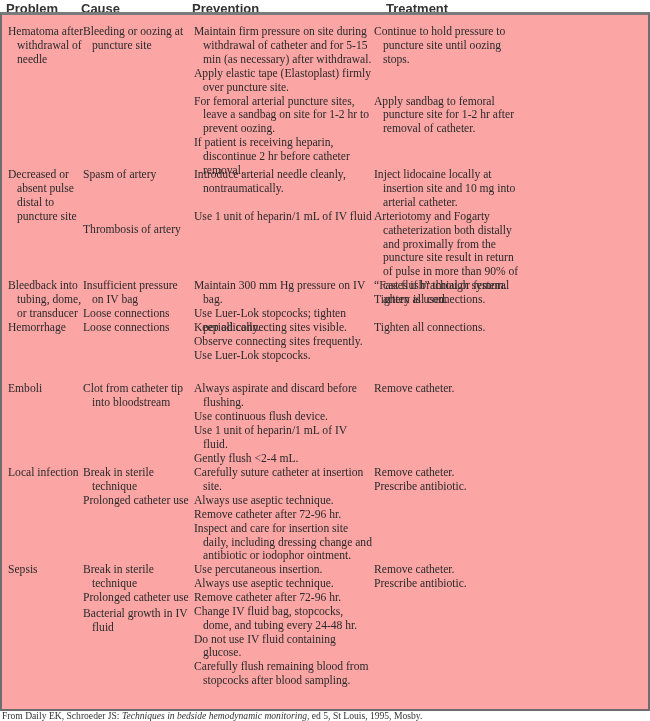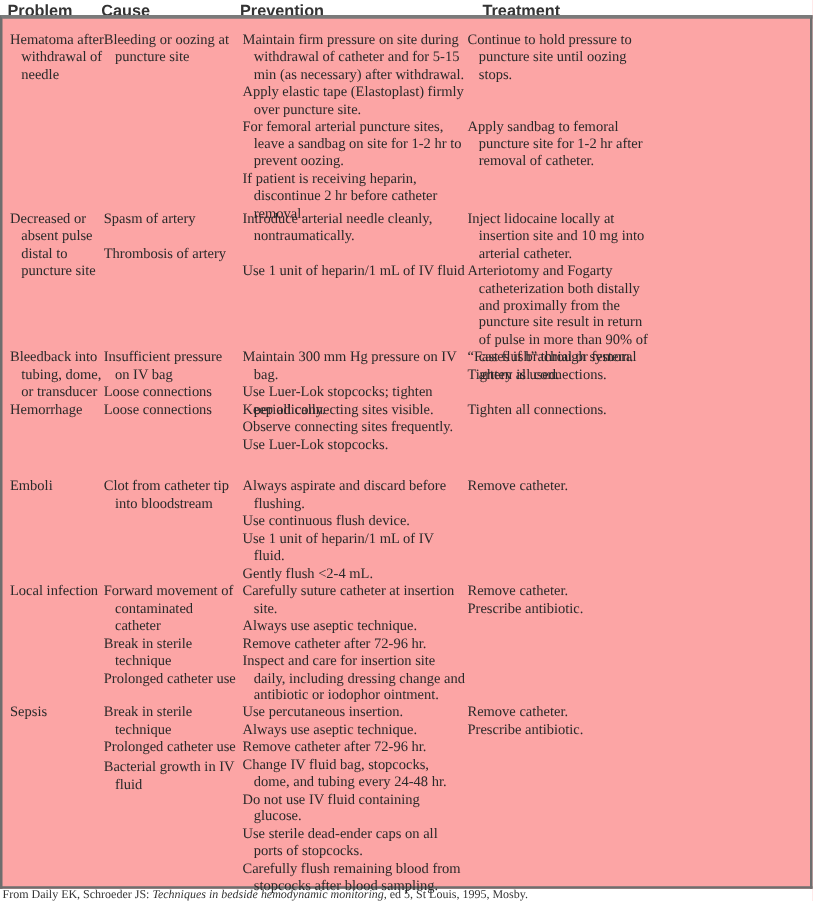--- a/index.html
+++ b/index.html
@@ -43,21 +43,21 @@
     <div class="cell c3">
       <div class="item">Continue to hold pressure to puncture site until oozing stops.</div>
       <div class="item" style="margin-top:27.8px">Apply sandbag to femoral puncture site for 1-2 hr after removal of catheter.</div>
     </div>
   </div>
 
   <div class="row" style="top:153px">
     <div class="cell c0 item">Decreased or absent pulse distal to puncture site</div>
     <div class="cell c1">
       <div class="item">Spasm of artery</div>
-      <div class="item" style="margin-top:14px">Thrombosis of artery</div>
+      <div class="item" style="margin-top:41px">Thrombosis of artery</div>
     </div>
     <div class="cell c2">
       <div class="item">Introduce arterial needle cleanly, nontraumatically.</div>
       <div class="item" style="margin-top:13.9px">Use 1 unit of heparin/1 mL of IV fluid</div>
     </div>
     <div class="cell c3">
       <div class="item">Inject lidocaine locally at insertion site and 10 mg into arterial catheter.</div>
       <div class="item">Arteriotomy and Fogarty catheterization both distally and proximally from the puncture site result in return of pulse in more than 90% of cases if brachial or femoral artery is used.</div>
     </div>
   </div>
@@ -105,21 +105,20 @@
       <div class="item">Gently flush &lt;2-4 mL.</div>
     </div>
     <div class="cell c3">
       <div class="item">Remove catheter.</div>
     </div>
   </div>
 
   <div class="row" style="top:451px">
     <div class="cell c0 item">Local infection</div>
     <div class="cell c1">
-      <div class="item">Forward movement of contaminated catheter</div>
       <div class="item">Break in sterile technique</div>
       <div class="item">Prolonged catheter use</div>
     </div>
     <div class="cell c2">
       <div class="item">Carefully suture catheter at insertion site.</div>
       <div class="item">Always use aseptic technique.</div>
       <div class="item">Remove catheter after 72-96 hr.</div>
       <div class="item">Inspect and care for insertion site daily, including dressing change and antibiotic or iodophor ointment.</div>
     </div>
     <div class="cell c3">
@@ -134,21 +133,20 @@
       <div class="item">Break in sterile technique</div>
       <div class="item">Prolonged catheter use</div>
       <div class="item" style="margin-top:2px">Bacterial growth in IV fluid</div>
     </div>
     <div class="cell c2">
       <div class="item">Use percutaneous insertion.</div>
       <div class="item">Always use aseptic technique.</div>
       <div class="item">Remove catheter after 72-96 hr.</div>
       <div class="item">Change IV fluid bag, stopcocks, dome, and tubing every 24-48 hr.</div>
       <div class="item">Do not use IV fluid containing glucose.</div>
-      <div class="item">Use sterile dead-ender caps on all ports of stopcocks.</div>
       <div class="item">Carefully flush remaining blood from stopcocks after blood sampling.</div>
     </div>
     <div class="cell c3">
       <div class="item">Remove catheter.</div>
       <div class="item">Prescribe antibiotic.</div>
     </div>
   </div>
 
 </div>
 

